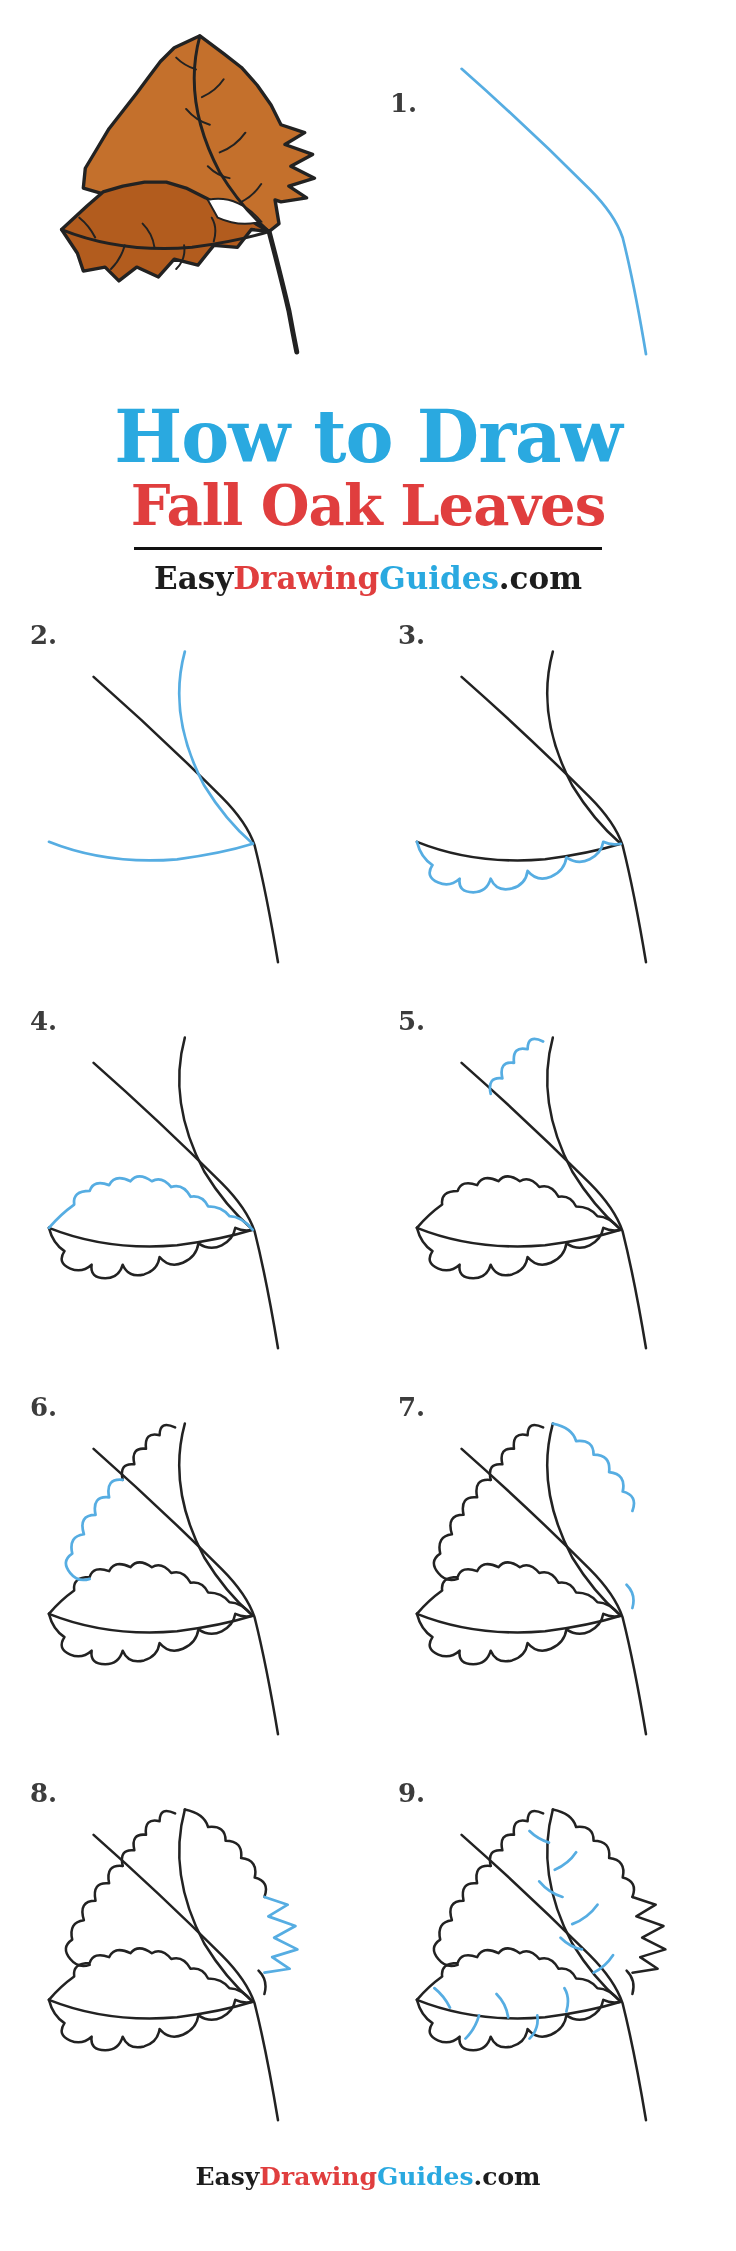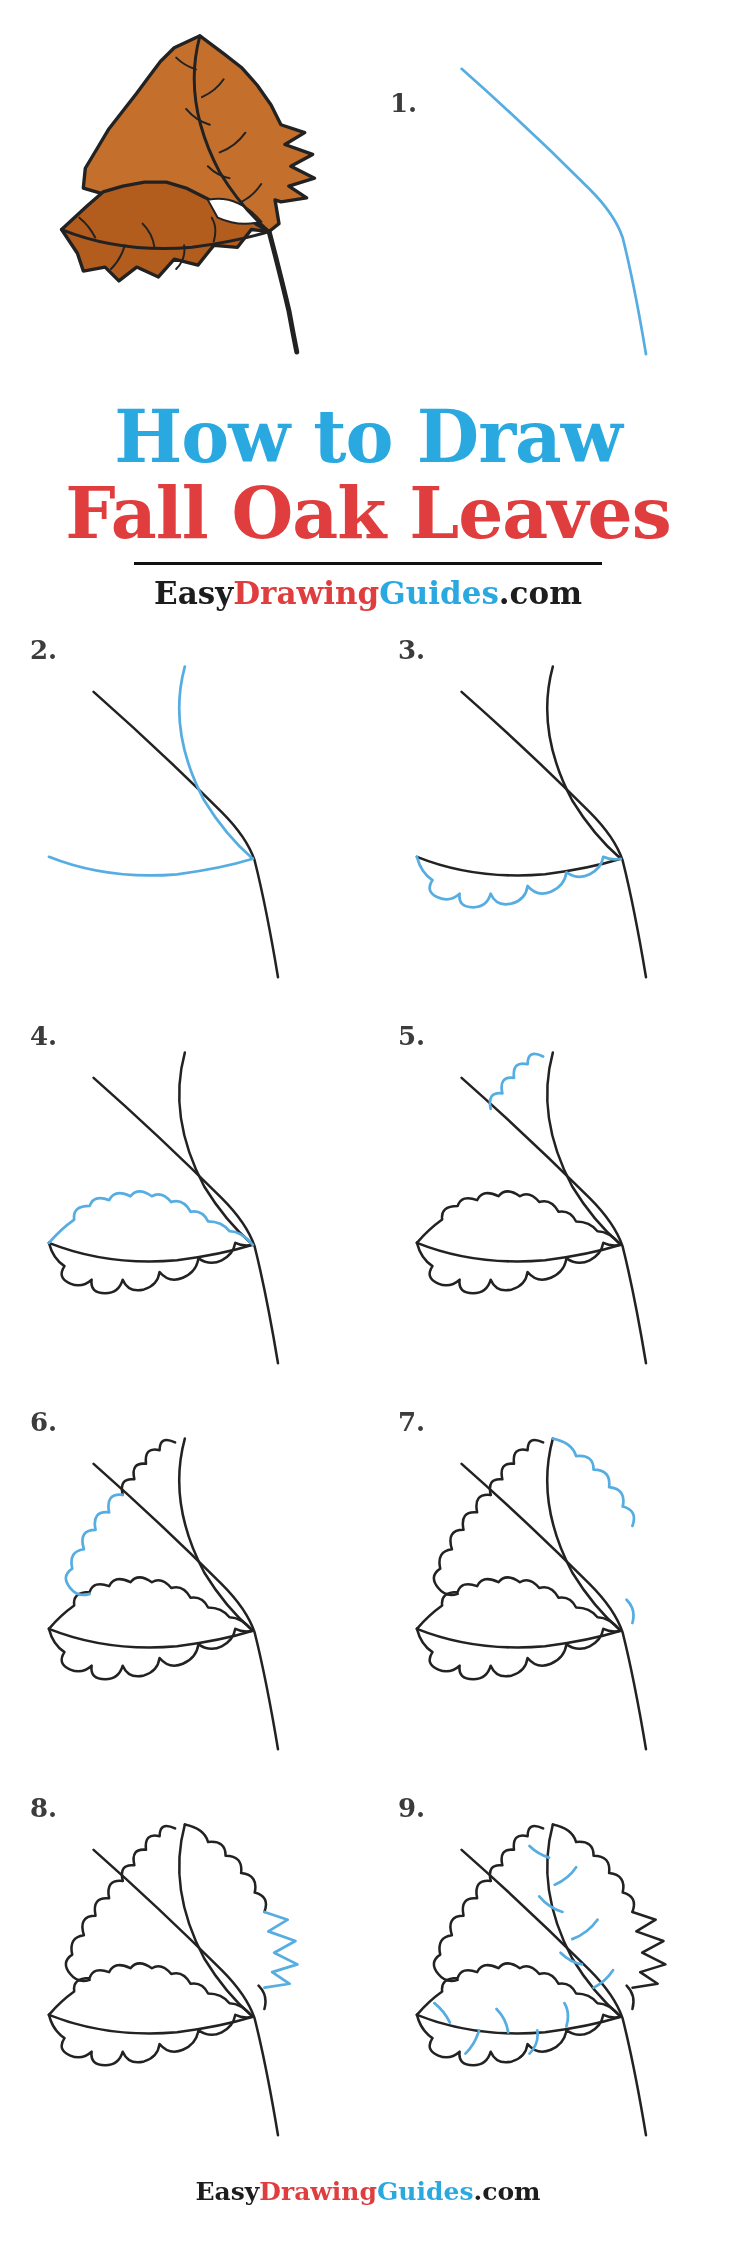--- a/index.html
+++ b/index.html
@@ -24,21 +24,21 @@
   }
   .hero-step .step-number{position:absolute;left:22px;top:88px;}
   .hero-step svg.step-art{position:absolute;left:14px;top:30px;}
   
   .title-block{text-align:center;margin-top:0;}
   .title-line1{
     font-size:72px;line-height:1.08;color:var(--blue);
     margin:6px 0 0;font-weight:bold;letter-spacing:-1px;
   }
   .title-line2{
-    font-size:71px;line-height:1.05;color:var(--red);
+    font-size:56px;line-height:1.05;color:var(--red);
     margin:0 0 12px;font-weight:bold;letter-spacing:-1px;
   }
   .divider{width:468px;height:3px;background:var(--divider);margin:0 auto 10px;}
   .branding{font-size:31px;font-weight:bold;letter-spacing:0;}
   .c-black{color:var(--ink);text-align:right;} .c-red{color:var(--red);} .c-blue{color:var(--blue);}
   
   .steps-grid{display:grid;grid-template-columns:368px 368px;margin-top:14px;}
   .step-cell{position:relative;width:368px;height:386px;}
   .step-cell .step-number{position:absolute;left:30px;top:10px;}
   .step-cell svg.step-art{position:absolute;left:14px;top:28px;}

